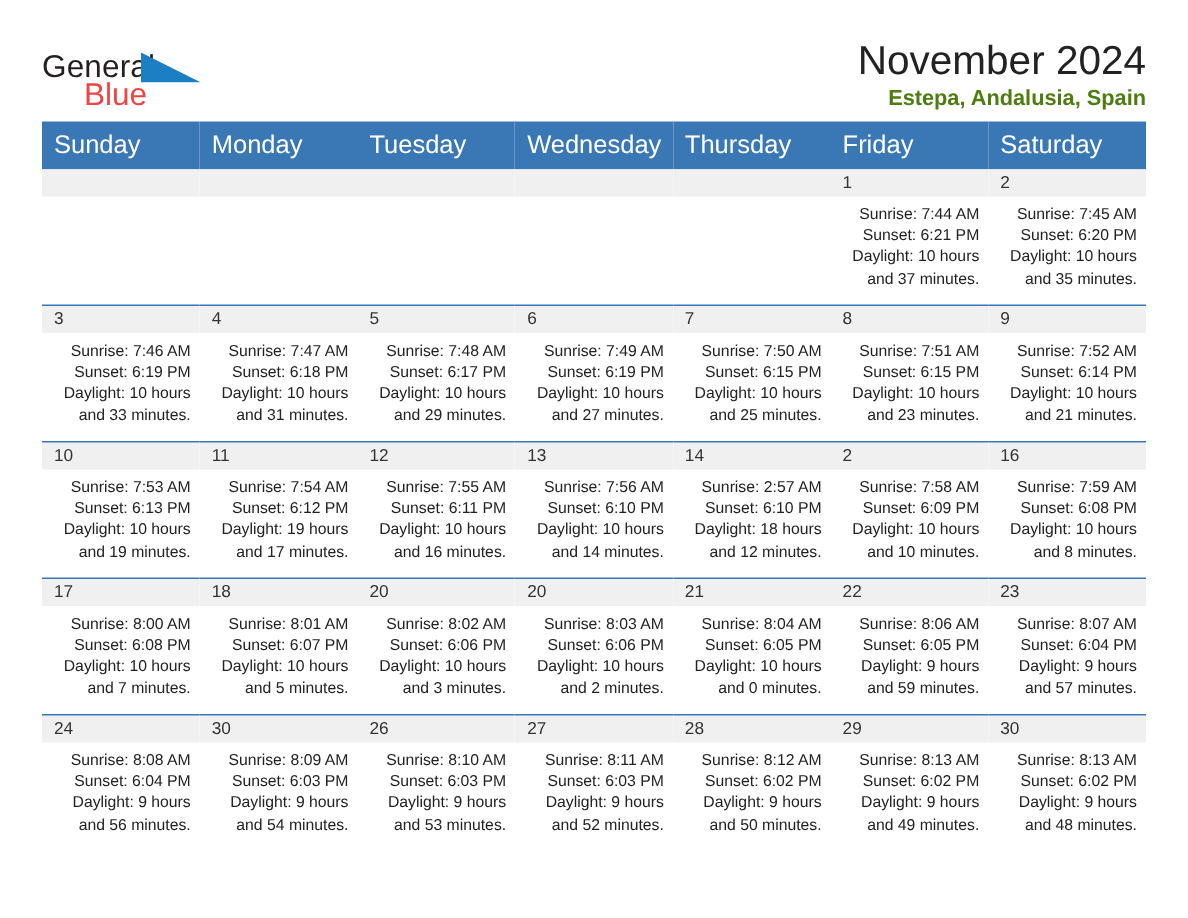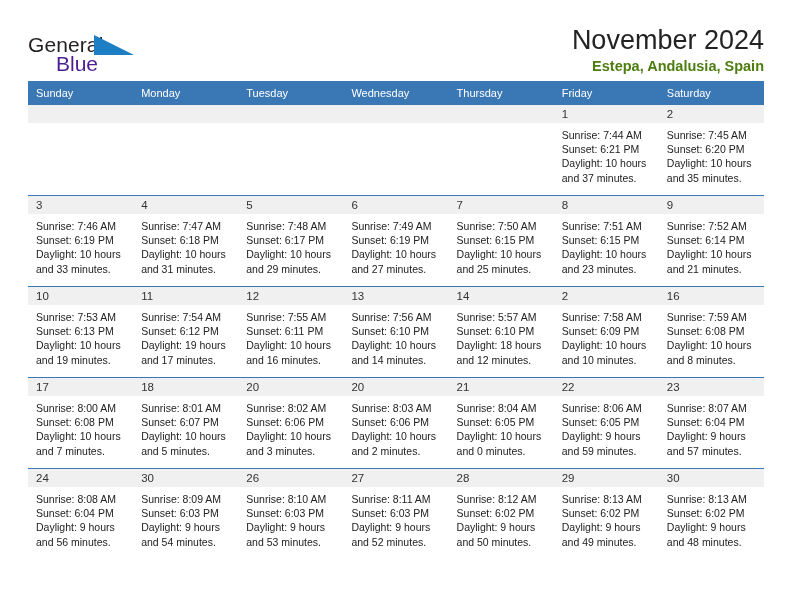--- a/index.html
+++ b/index.html
@@ -44,21 +44,21 @@
     font-size: 21px;
     letter-spacing: .1px;
     color: #231f20;
     line-height: 1;
   }
   .brand-blue {
     position: absolute;
     left: 28px;
     top: 27px;
     font-size: 21px;
-    color: #4c1d95;
+    color: #ef4444;
     line-height: 1;
   }
   .brand-flag {
     position: absolute;
     left: 66px;
     top: 9px;
     width: 40px;
     height: 20px;
   }
   .title-block {
@@ -82,21 +82,21 @@
   
   .calendar {
     margin-top: 7px;
     width: 736px;
     border-collapse: collapse;
     table-layout: fixed;
   }
   .calendar th {
     background: #3a77b5;
     color: #ffffff;
-    font-size: 11px;
+    font-size: 17px;
     font-weight: normal;
     text-align: left;
     padding: 6px 0 6px 8px;
     height: 22px;
     box-sizing: border-box;
   }
   .calendar td {
     width: 105.14px;
     vertical-align: top;
     padding: 0;
@@ -117,20 +117,21 @@
     line-height: 15px;
   }
   td.empty .daynum-band {
     background: #f0f0f0;
   }
   .cell-body {
     padding: 5px 6px 0 8px;
     font-size: 10.5px;
     line-height: 14.2px;
     color: #222222;
+    text-align: right;
   }
   .cell-body div {
     white-space: nowrap;
   }
   .daylight-line {
     white-space: normal !important;
   }
 </style>
 </head>
 <body>
@@ -289,21 +290,21 @@
             <div class="daynum-band">13</div>
             <div class="cell-body">
               <div>Sunrise: 7:56 AM</div>
               <div>Sunset: 6:10 PM</div>
               <div class="daylight-line">Daylight: 10 hours and 14 minutes.</div>
             </div>
           </td>
           <td>
             <div class="daynum-band">14</div>
             <div class="cell-body">
-              <div>Sunrise: 5:57 AM</div>
+              <div>Sunrise: 2:57 AM</div>
               <div>Sunset: 6:10 PM</div>
               <div class="daylight-line">Daylight: 18 hours and 12 minutes.</div>
             </div>
           </td>
           <td>
             <div class="daynum-band">2</div>
             <div class="cell-body">
               <div>Sunrise: 7:58 AM</div>
               <div>Sunset: 6:09 PM</div>
               <div class="daylight-line">Daylight: 10 hours and 10 minutes.</div>

